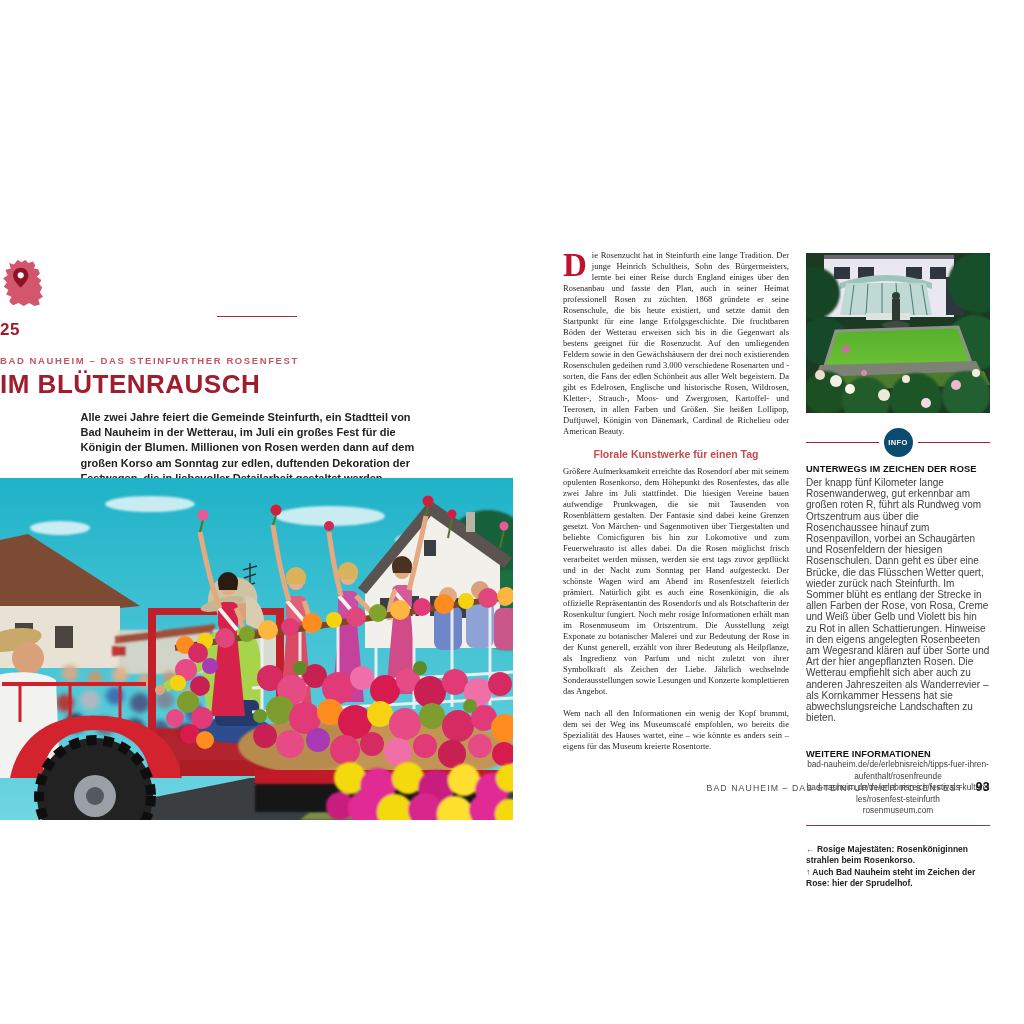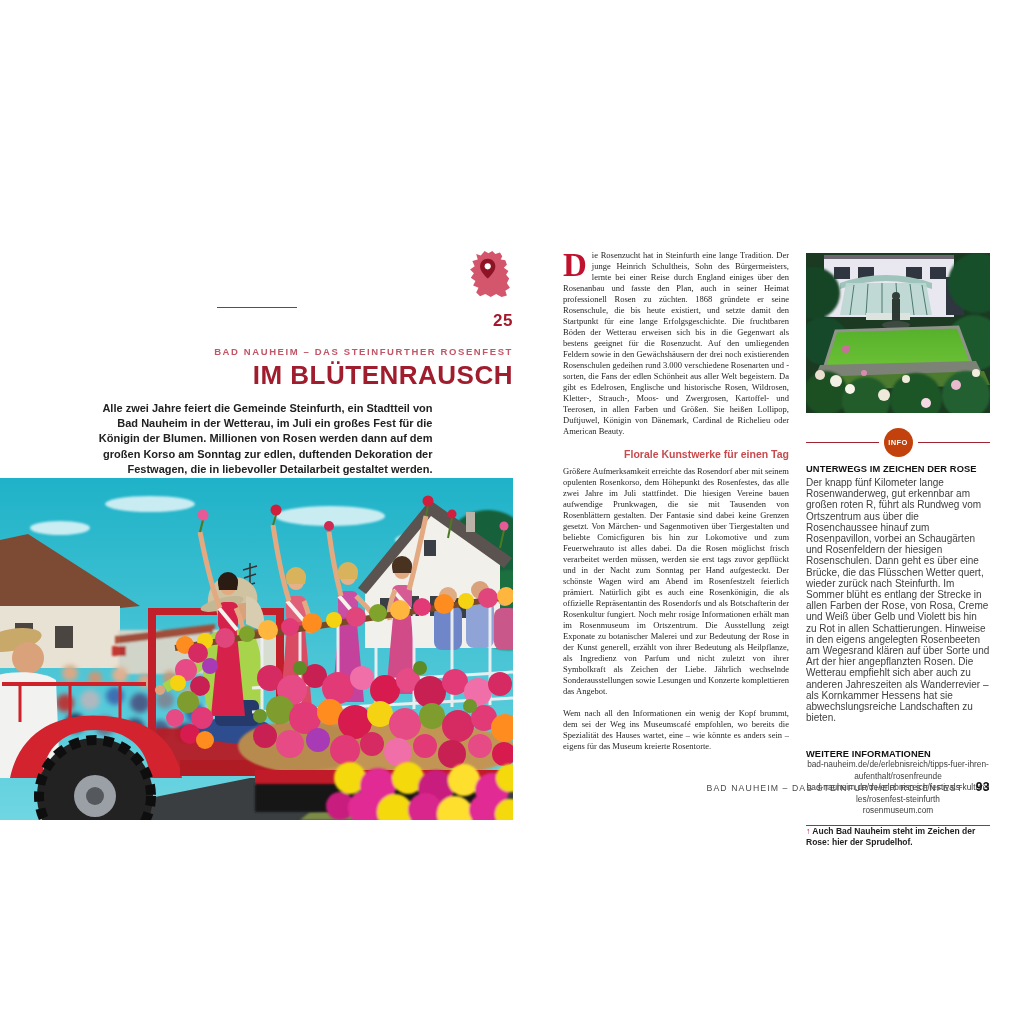--- a/index.html
+++ b/index.html
@@ -1,20 +1,20 @@
 <!DOCTYPE html>
 <html lang="de"><head>
 <meta charset="utf-8">
 <style>
   html,body { margin:0; padding:0; background:#ffffff; }
   .spread { position:relative; width:1024px; height:1024px; background:#fff; overflow:hidden;
             font-family:"Liberation Sans", sans-serif; }
 
   
-  .feature-head { position:absolute; left:0; top:249px; width:513px; text-align:right; }
+  .feature-head { position:absolute; left:0; top:258px; width:513px; text-align:left; }
   .map-icon svg { width:46px; height:50px; }
   .num-rule { width:80px; height:0; border-top:1.5px solid #a22c3c; margin:4px auto 3px; }
   .loc-num { font-size:17px; font-weight:bold; color:#a5182b; letter-spacing:.5px; }
   .kicker { margin-top:15px; font-size:9.5px; font-weight:bold; letter-spacing:1.6px; color:#c25566; }
   .title { margin:3px 0 0; font-size:26px; font-weight:bold; letter-spacing:.5px; color:#a01d2e;
            font-family:Liberation Sans, sans-serif; }
   .intro { margin:10px auto 0; width:352px; font-size:11px; line-height:15.2px; font-weight:bold; color:#222; }
 
   
   .photo-main { position:absolute; left:0; top:478px; width:513px; height:342px; overflow:hidden; margin:0; }
@@ -22,28 +22,28 @@
   .photo-main svg, .photo-side svg { display:block; width:100%; height:100%; }
 
   
   .article { position:absolute; left:563px; top:250px; width:226px;
              font-family:"Liberation Serif", serif; font-size:8.5px; line-height:11px;
              color:#262626; text-align:justify; }
   .body-p { margin:0; }
   .dropcap { float:left; font-size:33px; line-height:26px; font-weight:bold; color:#c0122f;
              padding:2px 5px 0 0; font-family:"Liberation Serif", serif; }
   .subhead { margin:12px 0 6px; font-family:"Liberation Sans", sans-serif; font-size:10.5px;
-             font-weight:bold; color:#c74a4e; text-align:right; }
+             font-weight:bold; color:#c74a4e; text-align:center; }
   .spaced { margin-top:11px; }
 
   
   .sidebar { position:absolute; left:806px; top:428px; width:184px; }
   .info-row { display:flex; align-items:center; }
   .info-line { flex:1; height:1px; background:#9e2433; }
-  .info-badge { width:29px; height:29px; margin:0 5px; border-radius:50%; background:#c2410c;
+  .info-badge { width:29px; height:29px; margin:0 5px; border-radius:50%; background:#0c4a6e;
                 color:#fff; font-size:7.5px; font-weight:bold; letter-spacing:.4px;
                 display:flex; align-items:center; justify-content:center; }
   .sb-heading { margin:7px 0 0; font-size:9.3px; font-weight:bold; color:#111; letter-spacing:.1px; }
   .sb-body { margin:3px 0 4px; font-size:10px; line-height:11.2px; color:#404040; }
   .sb-h2 { margin-top:26px; }
   .sb-link { font-size:8.3px; line-height:11.4px; color:#404040; word-break:break-all;text-align:center; }
   .sb-rule { margin-top:8px; height:1px; background:#8e3a44; }
   .caption { margin:0; font-size:8.5px; line-height:11.6px; font-weight:bold; color:#222; }
   .cap1 { margin-top:18px; }
   .cap-arrow { color:#b3122e; }
@@ -442,20 +442,21 @@
       <span class="info-badge">INFO</span>
       <span class="info-line"></span>
     </div>
     <h3 class="sb-heading">UNTERWEGS IM ZEICHEN DER ROSE</h3>
     <p class="sb-body">Der knapp fünf Kilometer lange Rosenwanderweg, gut erkennbar am großen roten R, führt als Rundweg vom Ortszentrum aus über die Rosenchaussee hinauf zum Rosenpavillon, vorbei an Schaugärten und Rosenfeldern der hiesigen Rosenschulen. Dann geht es über eine Brücke, die das Flüsschen Wetter quert, wieder zurück nach Steinfurth. Im Sommer blüht es entlang der Strecke in allen Farben der Rose, von Rosa, Creme und Weiß über Gelb und Violett bis hin zu Rot in allen Schattierungen. Hinweise in den eigens angelegten Rosenbeeten am Wegesrand klären auf über Sorte und Art der hier angepflanzten Rosen. Die Wetterau empfiehlt sich aber auch zu anderen Jahreszeiten als Wanderrevier – als Kornkammer Hessens hat sie abwechslungsreiche Landschaften zu bieten.</p>
     <h3 class="sb-heading sb-h2">WEITERE INFORMATIONEN</h3>
     <div class="sb-link">bad-nauheim.de/de/erlebnisreich/tipps-fuer-ihren-aufenthalt/rosenfreunde</div>
     <div class="sb-link">bad-nauheim.de/de/erlebnisreich/festivals-kulturelles/rosenfest-steinfurth</div>
     <div class="sb-link">rosenmuseum.com</div>
     <div class="sb-rule"></div>
+    <p class="caption cap1"><span class="cap-arrow">←</span> <span>Rosige Majestäten: Rosenköniginnen strahlen beim Rosenkorso.</span></p>
     <p class="caption"><span class="cap-arrow">↑</span> <span>Auch Bad Nauheim steht im Zeichen der Rose: hier der Sprudelhof.</span></p>
   </aside>
 
   <footer class="runfoot">
     <span>BAD NAUHEIM – DAS STEINFURTHER ROSENFEST</span>
     <span class="pagenum">93</span>
   </footer>
 
 </div>
 

